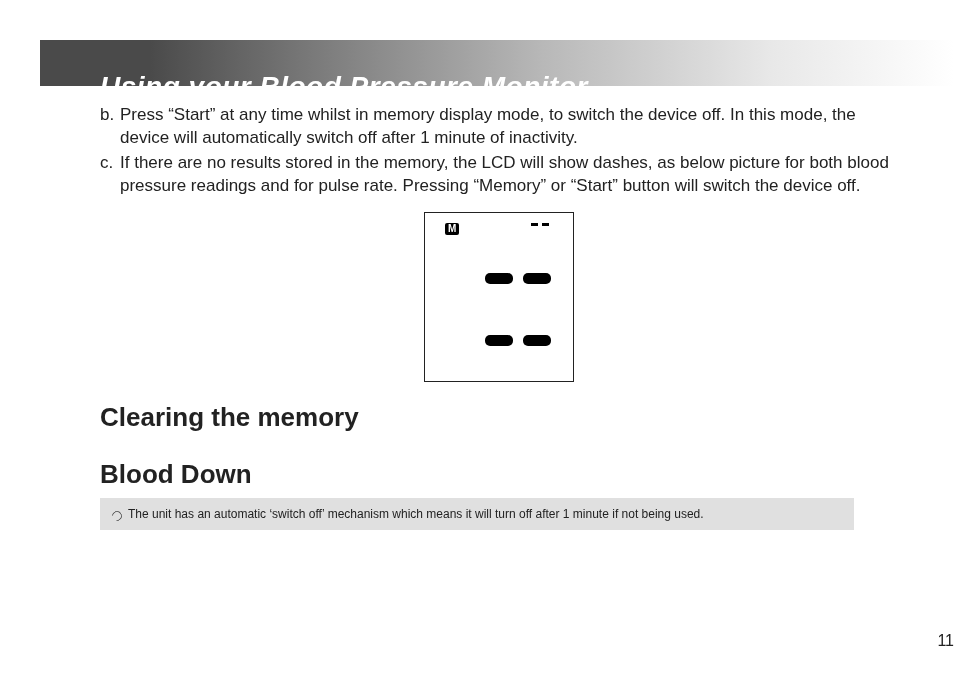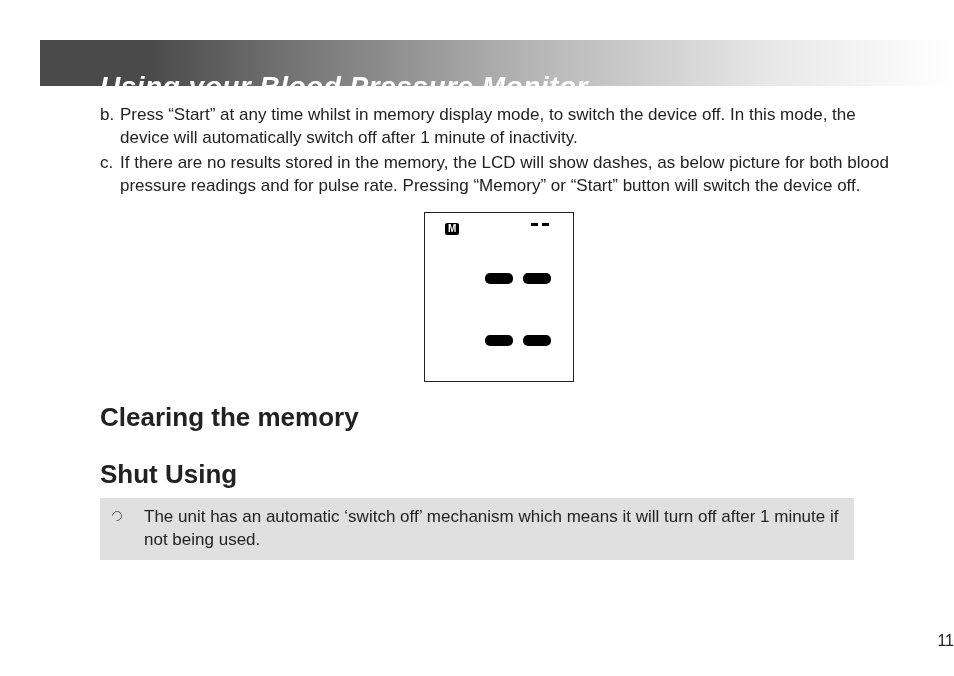--- a/index.html
+++ b/index.html
@@ -124,23 +124,22 @@
       height: 10px;
       border: 1.5px solid #555;
       border-radius: 50%;
       border-left-color: transparent;
       transform: rotate(-40deg);
       margin-top: 5px;
       flex: 0 0 auto;
     }
     .shutdown-text {
       flex: 1;
-      font-size: 17px;
+      font-size: 12px;
       line-height: 1.35;
-      margin-left: 16px;
     }
     .page-num {
       position: absolute;
       bottom: 26px;
       left: 4px;
       right: 0;
       text-align: right;
       font-size: 16px;
       margin-top: 29px;
     }
@@ -176,21 +175,21 @@
       </div>
       <div class="big-dash-row row2">
         <div class="big-dash"></div>
         <div class="big-dash"></div>
       </div>
     </div>
   </div>
 
   <div class="section-heading">Clearing the memory</div>
 
-  <div class="section-heading sec-shutdown-heading">Shut Using</div>
+  <div class="section-heading sec-shutdown-heading">Blood Down</div>
 
   <div class="shutdown-box">
     <div class="bullet"></div>
     <div class="shutdown-text">The unit has an automatic ‘switch off’ mechanism which means it will turn off after 1 minute if not being used.</div>
   </div>
 
 </div>
 
 <div class="page-num">11</div>
 

